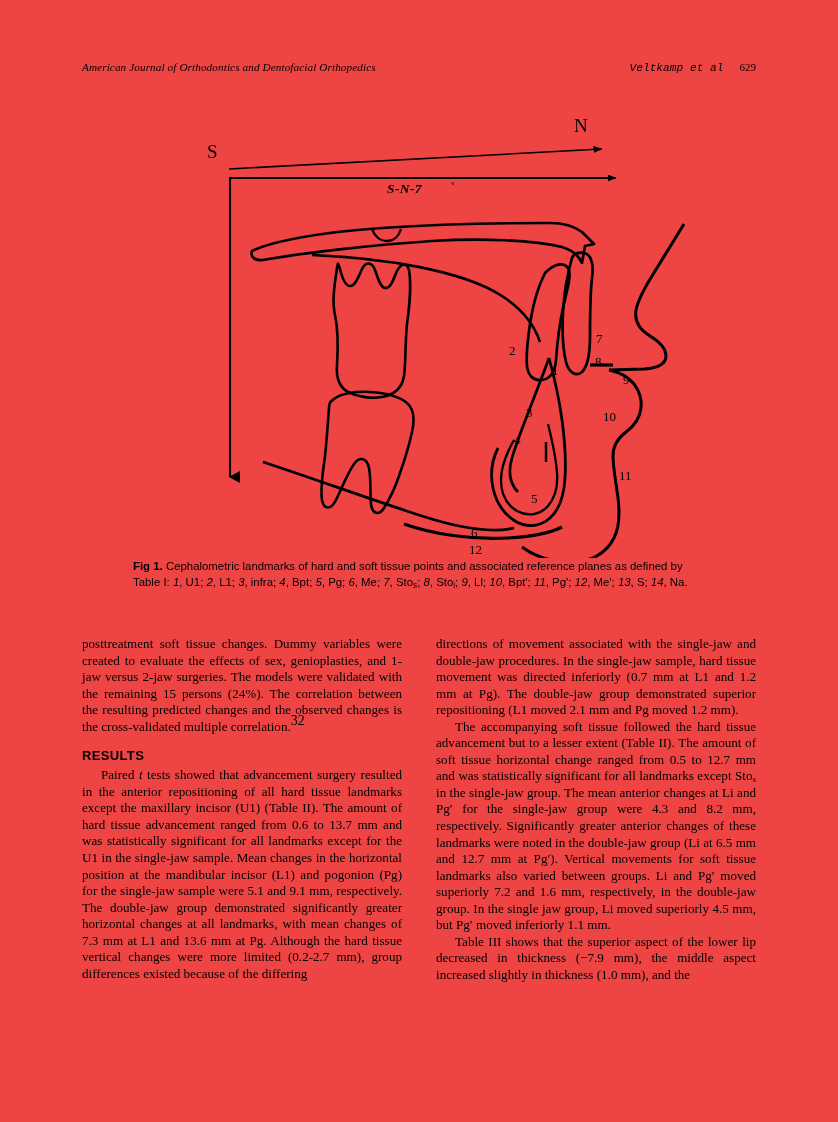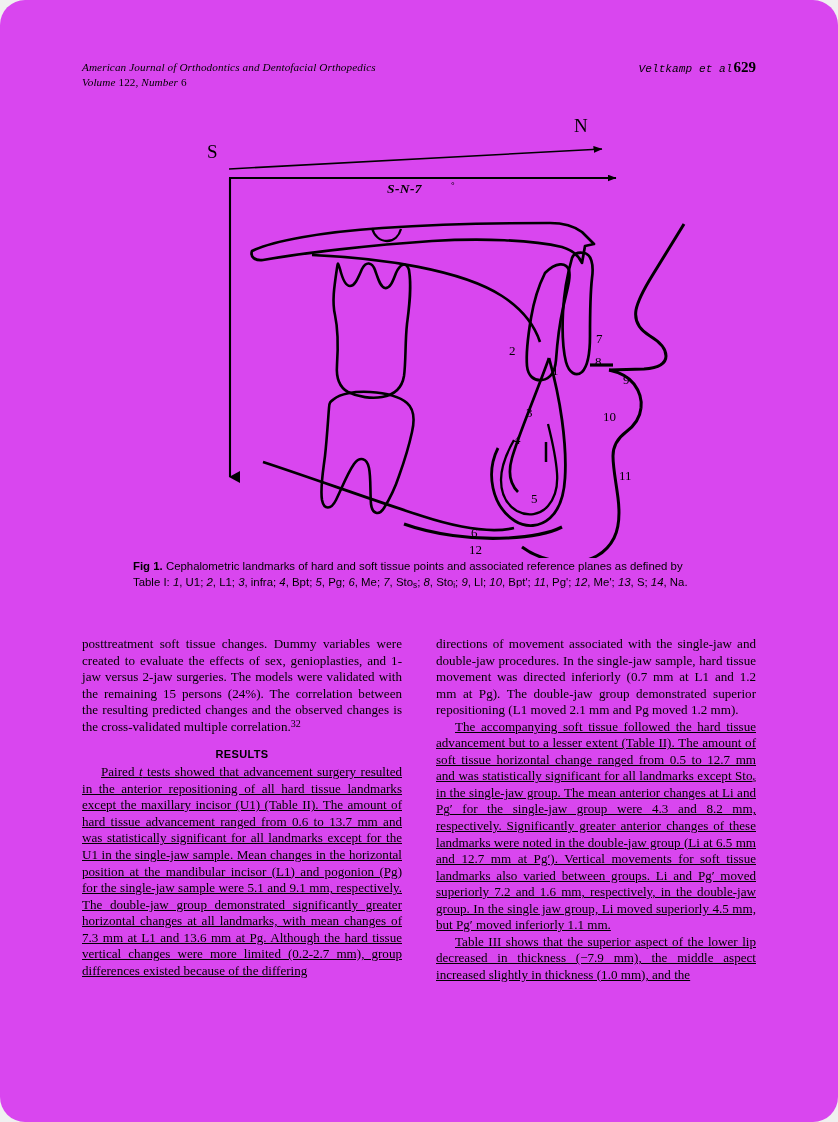--- a/index.html
+++ b/index.html
@@ -5,26 +5,25 @@
 <style>
   html, body {
     margin: 0;
     padding: 0;
     background: #f0f0f0;
   }
   .page {
     position: relative;
     width: 838px;
     height: 1122px;
-    background: #d946ef;
+    background: #ef4444;
     margin: 0 auto;
     overflow: hidden;
     font-family: "Liberation Serif", "DejaVu Serif", serif;
     color: #000000;
-    border-radius: 25px;
   }
 
   
   .running-head {
     position: absolute;
     left: 82px;
     top: 60px;
     width: 674px;
     height: 34px;
   }
@@ -46,23 +45,23 @@
     top: 0;
     font-size: 11.2px;
     line-height: 15px;
     white-space: nowrap;
   }
   .rh-right .authors {
     font-style: italic;
     font-family: Liberation Mono, monospace;
   }
   .rh-right .pageno {
-    font-weight: bold;
-    font-size: 15px;
-    margin-left: 1px;
+    font-weight: normal;
+    font-size: 11px;
+    margin-left: 16px;
     font-style: normal;
   }
 
   
   .figure-area {
     position: absolute;
     left: 82px;
     top: 110px;
     width: 674px;
     height: 448px;
@@ -107,51 +106,50 @@
   .col-right { left: 354px; }
 
   .col p {
     margin: 0;
     font-size: 13.1px;
     line-height: 16.55px;
     text-align: justify;
     text-justify: inter-word;
     hyphens: none;
   }
-  .col p.indent { text-indent: 19px; text-decoration: underline; }
+  .col p.indent { text-indent: 19px; }
   .col p i { font-style: italic; }
   .col p sup {
-    font-size: 10px;
+    font-size: 14px;
     vertical-align: 0.45em;
     line-height: 0;
   }
   .col p sub {
     font-size: 9px;
     vertical-align: -0.22em;
     line-height: 0;
   }
   h2.section-head {
     margin: 0;
     padding: 13px 0 4px 0;
     font-family: "Liberation Sans", "DejaVu Sans", sans-serif;
-    font-size: 11px;
+    font-size: 13px;
     font-weight: bold;
     letter-spacing: 0.35px;
-    text-align: center;
+    text-align: left;
   }
 </style>
 </head>
 <body>
 
 <div class="page">
 
   <div class="running-head">
     <div class="rh-left">
       <span>American Journal of Orthodontics and Dentofacial Orthopedics</span>
-      <span class="vol-line"><span>Volume </span><span class="num">122</span><span>, Number </span><span class="num">6</span></span>
     </div>
     <div class="rh-right">
       <span class="authors">Veltkamp et al</span><span class="pageno">629</span>
     </div>
   </div>
 
   <div class="figure-area">
     <svg width="674" height="448" viewBox="0 0 674 448">
       <defs>
         <marker id="arrowhead" markerWidth="9" markerHeight="7" refX="8.5" refY="3.5" orient="auto" markerUnits="userSpaceOnUse">

